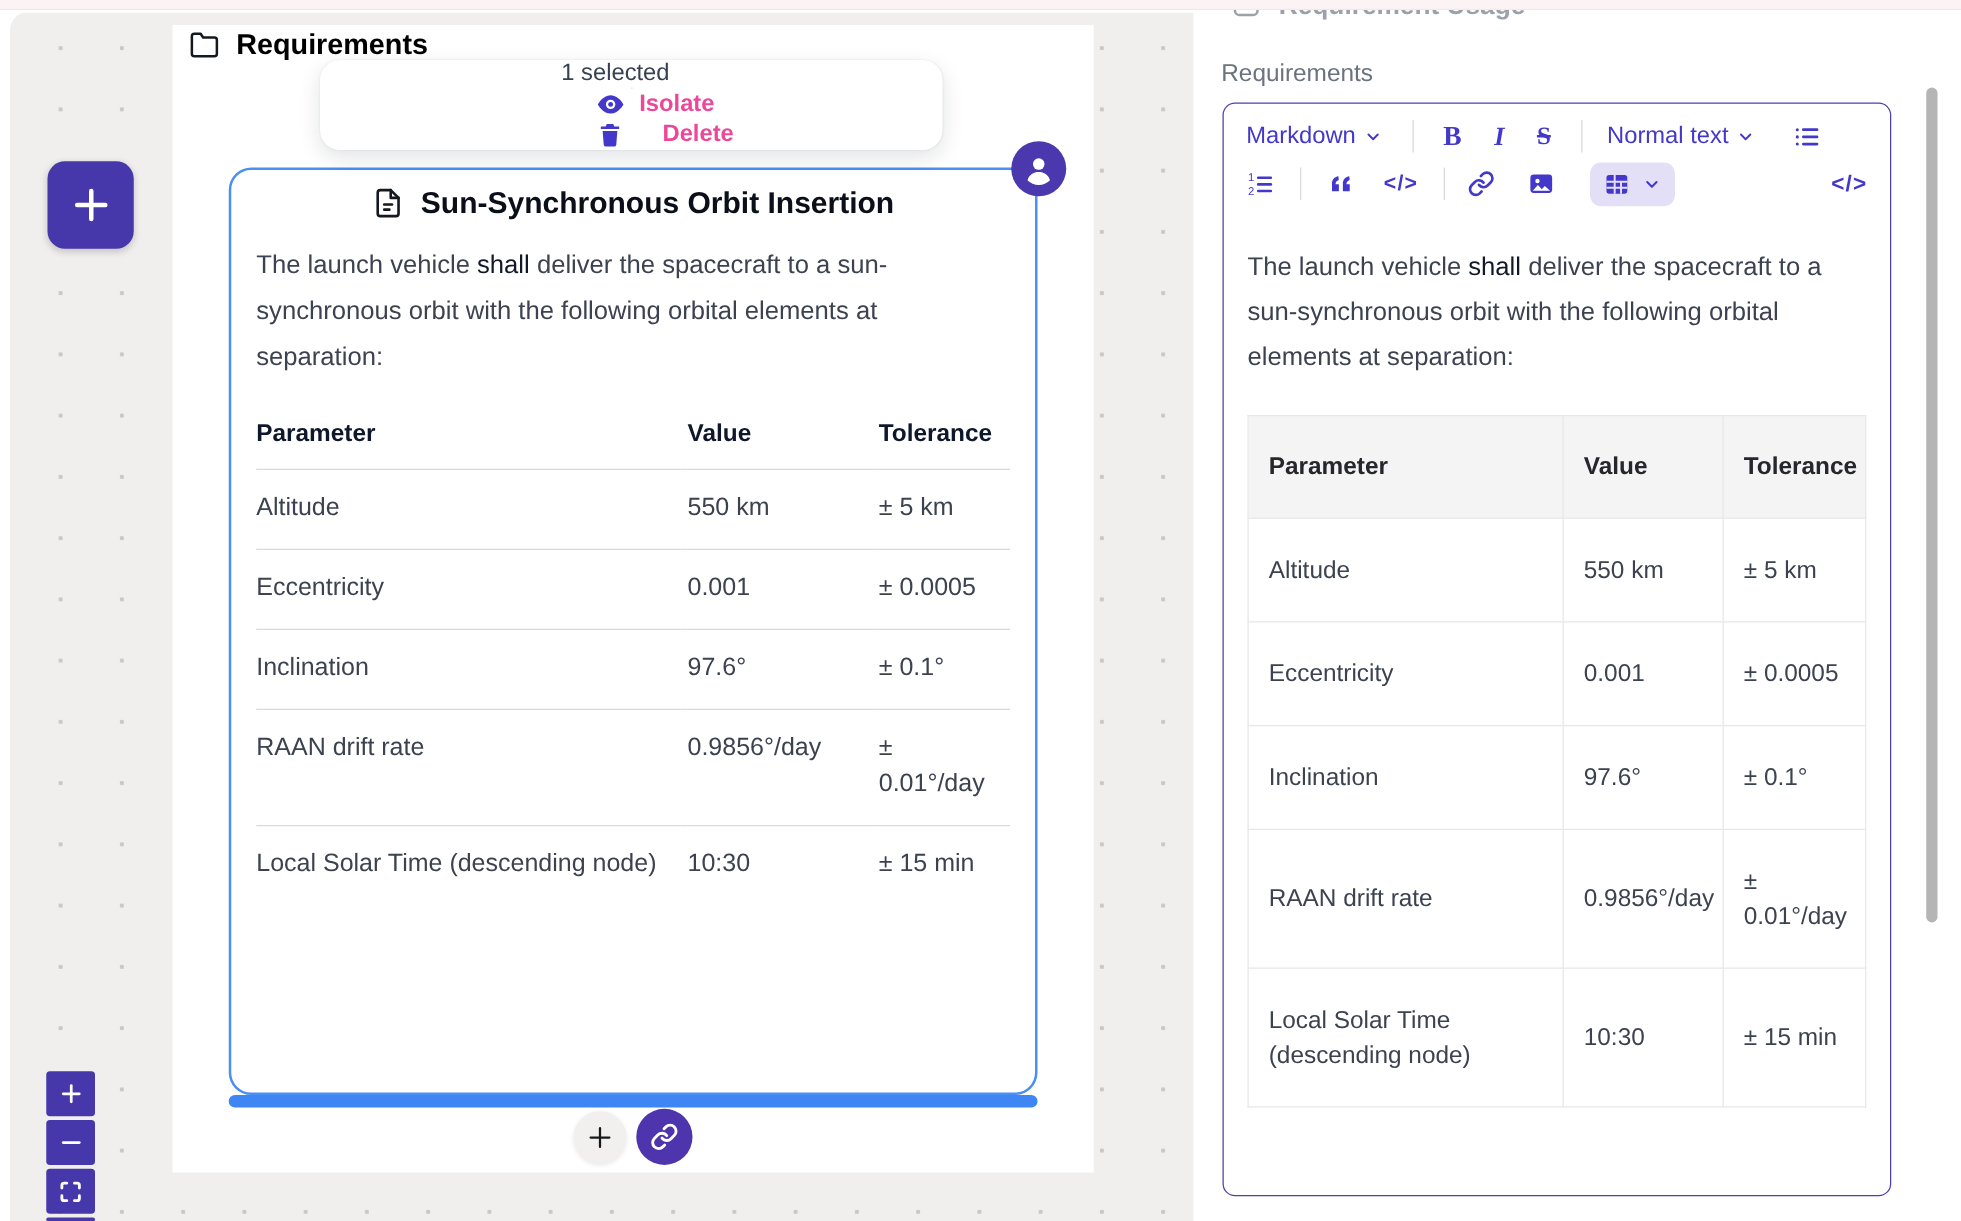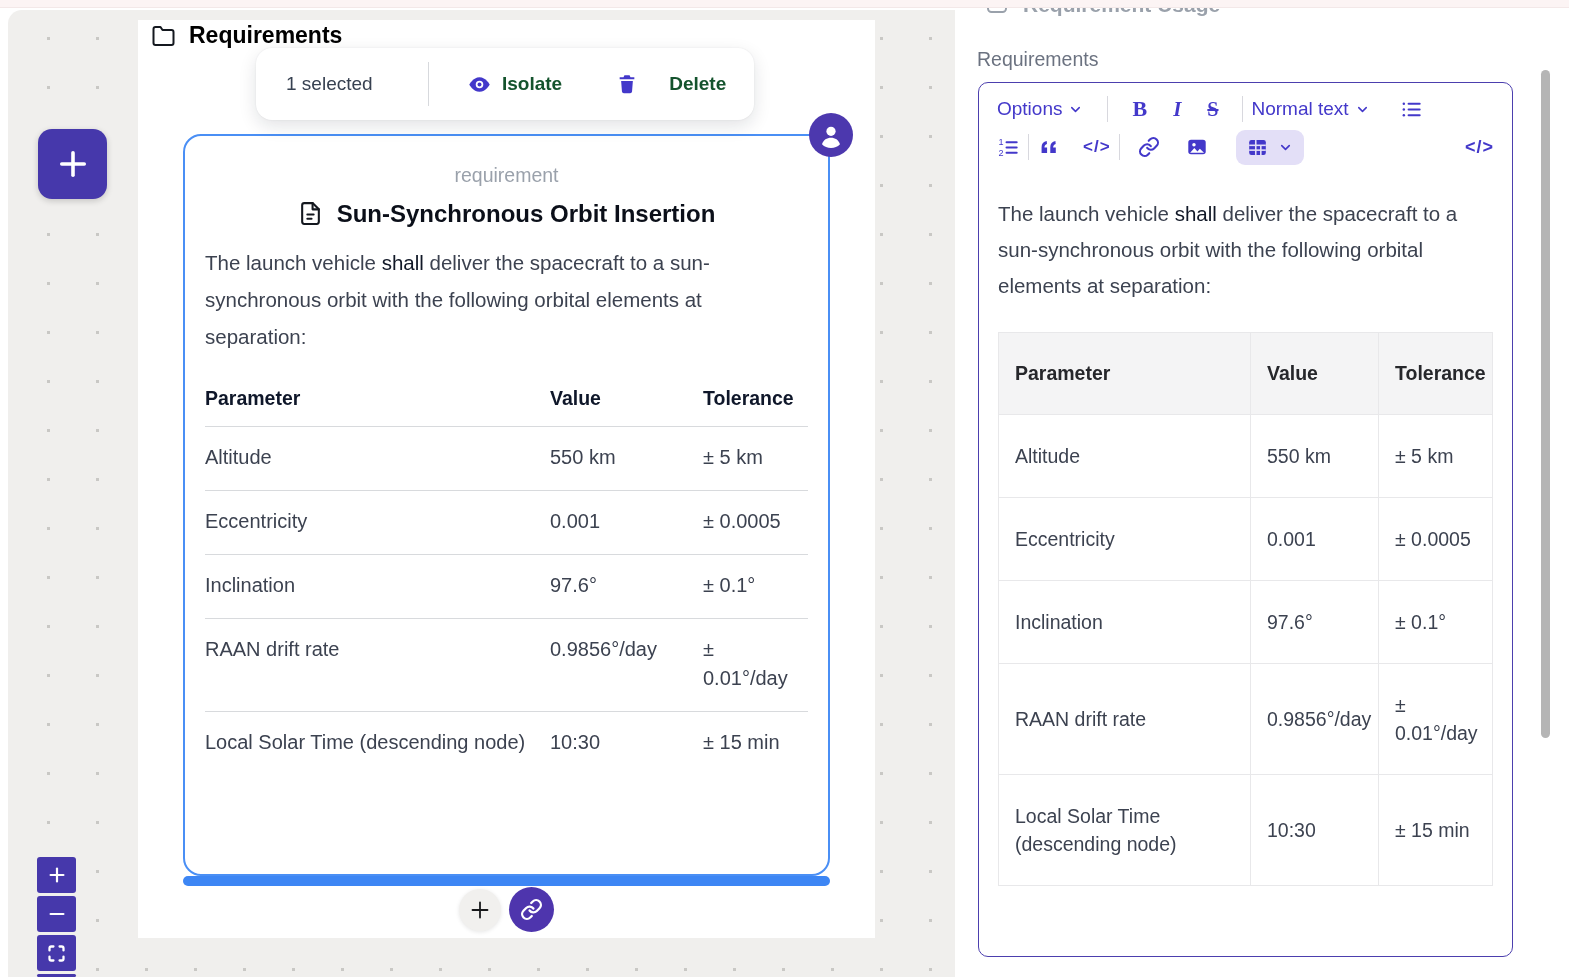--- a/index.html
+++ b/index.html
@@ -23,24 +23,24 @@
 
   
   .view-options { position:absolute; left:36px; top:42px; width:189px; height:58px; background:#fff; border-radius:16px;
                   box-shadow:0 6px 18px rgba(16,24,40,.12), 0 0 2px rgba(16,24,40,.08);
                   display:flex; align-items:center; justify-content:center; gap:5px;
                   font-size:19px; font-weight:600; color:#111827; z-index:22; cursor:pointer; border:none; }
 
   
   .sel-toolbar { position:absolute; left:256px; top:48px; width:498px; height:72px; background:#fff; border-radius:16px;
                  box-shadow:0 6px 18px rgba(16,24,40,.12), 0 0 2px rgba(16,24,40,.08);
-                 display:flex; align-items:center; z-index:21; }
+                 display:flex; align-items:center; z-index:21;flex-direction:column; }
   .sel-count { margin-left:30px; width:142px; font-size:19px; color:#374151; }
   .v-div { width:1px; height:44px; background:#d7d9dd; }
-  .tb-btn { display:flex; align-items:center; gap:10px; font-size:19px; font-weight:700; color:#14532d;
+  .tb-btn { display:flex; align-items:center; gap:10px; font-size:19px; font-weight:700; color:#ec4899;
             background:none; border:none; cursor:pointer; font-family:inherit; }
   .isolate-btn { margin-left:38px; }
   .delete-btn { margin-left:54px;gap:31px; }
 
   
   .add-btn { position:absolute; left:38px; top:129px; width:69px; height:70px; border-radius:14px; background:#4638ab;
              border:none; display:flex; align-items:center; justify-content:center; z-index:6; cursor:pointer;
              box-shadow:0 2px 6px rgba(0,0,0,.18); }
 
   
@@ -91,21 +91,21 @@
   .code-right { margin-left:auto; font-size:18px; font-weight:600; letter-spacing:1px; }
   .ed-content { padding:14px 19px 0; }
   .ed-para { margin-top:16px; font-size:20.5px; line-height:36px; color:#3c4250; width:496px; }
   .panel-table { margin-top:28px; width:494px; border-collapse:collapse; table-layout:fixed; }
   .panel-table th { background:#f4f4f5; text-align:left; font-size:19.5px; font-weight:700; color:#26272b; padding:29px 16px; border:1px solid #e8e8ea; }
   .panel-table td { font-size:19.5px; color:#3c4250; padding:27px 16px; border:1px solid #e8e8ea; vertical-align:middle; line-height:28px; }
   .panel-table th:nth-child(1){ width:252px; } .panel-table th:nth-child(2){ width:128px; } .panel-table th:nth-child(3){ width:114px; }
 
   .scroll-thumb { position:absolute; left:586px; top:70px; width:9px; height:668px; background:#b5b5b5; border-radius:5px; }
 
-  .mg { margin-left:24px; } .mg2 { margin-left:26px; } .mg3 { margin-left:8px; }
+  .mg { margin-left:24px; } .mg2 { margin-left:26px; } .mg3 { margin-left:20px; }
   svg { display:block; flex-shrink:0; }
 </style>
 </head>
 <body>
 
 <div class="screen">
 
   <div class="top-strip"></div>
 
   <div class="canvas">
@@ -149,21 +149,20 @@
   <button class="add-btn">
     <span>
       <svg width="36" height="36" viewBox="0 0 24 24" fill="none" stroke="#fff" stroke-width="2.4" stroke-linecap="round">
           <line x1="12" y1="4.5" x2="12" y2="19.5"></line>
           <line x1="4.5" y1="12" x2="19.5" y2="12"></line>
         </svg>
     </span>
   </button>
 
   <div class="card">
-    <div class="card-kind">requirement</div>
     <div class="card-title-row">
       <span>
         <svg width="25" height="29" viewBox="0 0 24 24" fill="none" stroke="#14181f" stroke-width="2" stroke-linecap="round" stroke-linejoin="round">
           <path d="M14 2H6a2 2 0 0 0-2 2v16a2 2 0 0 0 2 2h12a2 2 0 0 0 2-2V8z"></path>
           <polyline points="14 2 14 8 20 8"></polyline>
           <line x1="9" y1="13" x2="15" y2="13"></line>
             <line x1="9" y1="17" x2="13" y2="17"></line>
         </svg>
       </span>
       <span class="card-title">Sun-Synchronous Orbit Insertion</span>
@@ -273,21 +272,21 @@
           <circle cx="16" cy="12" r="1.2" fill="#9aa1ab" stroke="none"></circle>
         </svg>
       </span>
       <span class="usage-title">Requirement Usage</span>
     </div>
     <div class="doc-label">Requirements</div>
 
     <div class="editor">
       <div class="tb-row tb-row1">
         <button class="ed-item">
-          <span>Options</span>
+          <span>Markdown</span>
           <span>
             <svg width="15" height="15" viewBox="0 0 24 24" fill="none" stroke="#4338ca" stroke-width="2.4" stroke-linecap="round" stroke-linejoin="round">
                 <polyline points="6 9 12 15 18 9"></polyline>
               </svg>
           </span>
         </button>
         <div class="ed-div mg"></div>
         <button class="ed-item fmt-b mg">B</button>
         <button class="ed-item fmt-i mg2">I</button>
         <button class="ed-item fmt-s mg2">S</button>

